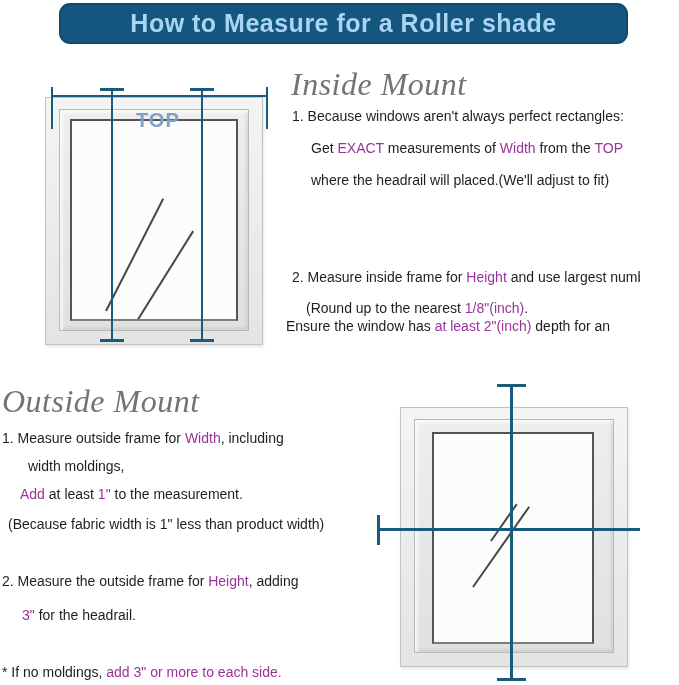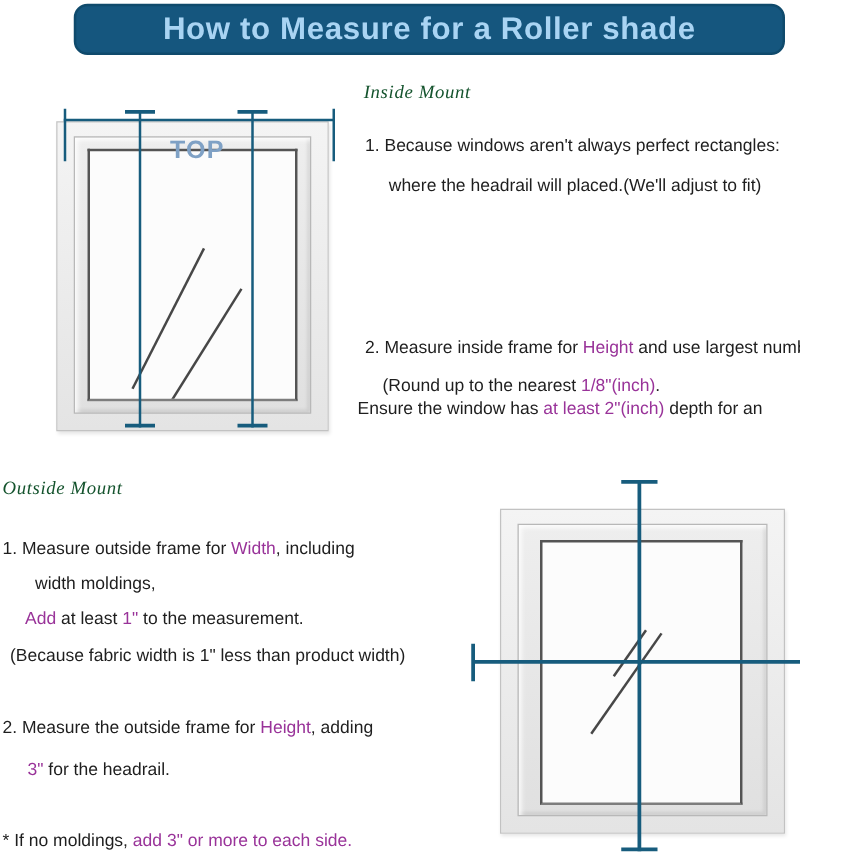--- a/index.html
+++ b/index.html
@@ -38,21 +38,21 @@
     overflow:hidden;
   }
   .diag {
     position:absolute; height:2px; background:#474747; transform-origin:0 50%;
   }
   
   .m { position:absolute; background:#175c7d; }
   
   .h-serif {
     position:absolute; font-family:"Liberation Serif", serif; font-style:italic;
-    font-size:15px; color:#14532d; letter-spacing:.5px; white-space:nowrap;
+    font-size:32px; color:#737373; letter-spacing:.5px; white-space:nowrap;
   }
   .tblock { position:absolute; color:#1e1e1e; white-space:nowrap; }
   .tblock .line { white-space:nowrap; }
   .p { color:#993399; }
   .top-label {
     position:absolute; left:136px; top:109px; font-size:20px; font-weight:bold;
     color:#7fa1c5; letter-spacing:1px;
   }
   .r-col { font-size:14px; line-height:32px; }
   .l-col { font-size:14px; line-height:28px; }
@@ -85,20 +85,21 @@
   <div class="m" style="left:100px; top:88px; width:24px; height:3px;"></div>
   <div class="m" style="left:100px; top:339px; width:24px; height:3px;"></div>
   <div class="m" style="left:201px; top:89px; width:2px; height:253px;"></div>
   <div class="m" style="left:190px; top:88px; width:24px; height:3px;"></div>
   <div class="m" style="left:190px; top:339px; width:24px; height:3px;"></div>
 
   <div class="h-serif" style="left:291px; top:66px;">Inside Mount</div>
 
   <div class="tblock r-col" style="left:292px; top:100px;">
     <div class="line"><span>1. Because windows aren't always perfect rectangles:</span></div>
+    <div class="line i19"><span>Get </span><span class="p">EXACT</span><span> measurements of </span><span class="p">Width</span><span> from the </span><span class="p">TOP</span></div>
     <div class="line i19"><span>where the headrail will placed.(We'll adjust to fit)</span></div>
   </div>
 
   <div class="tblock r-col" style="left:292px; top:220px; line-height:31px;margin-top:42px;">
     <div class="line"><span>2. Measure inside frame for </span><span class="p">Height</span><span> and use largest number</span></div>
     <div class="line i14"><span>(Round up to the nearest </span><span class="p">1/8"(inch)</span><span>.</span></div>
   </div>
 
   <div class="tblock r-col" style="left:286px; top:311px; line-height:31px;">
     <div class="line"><span>Ensure the window has </span><span class="p">at least 2"(inch)</span><span> depth for an</span></div>

